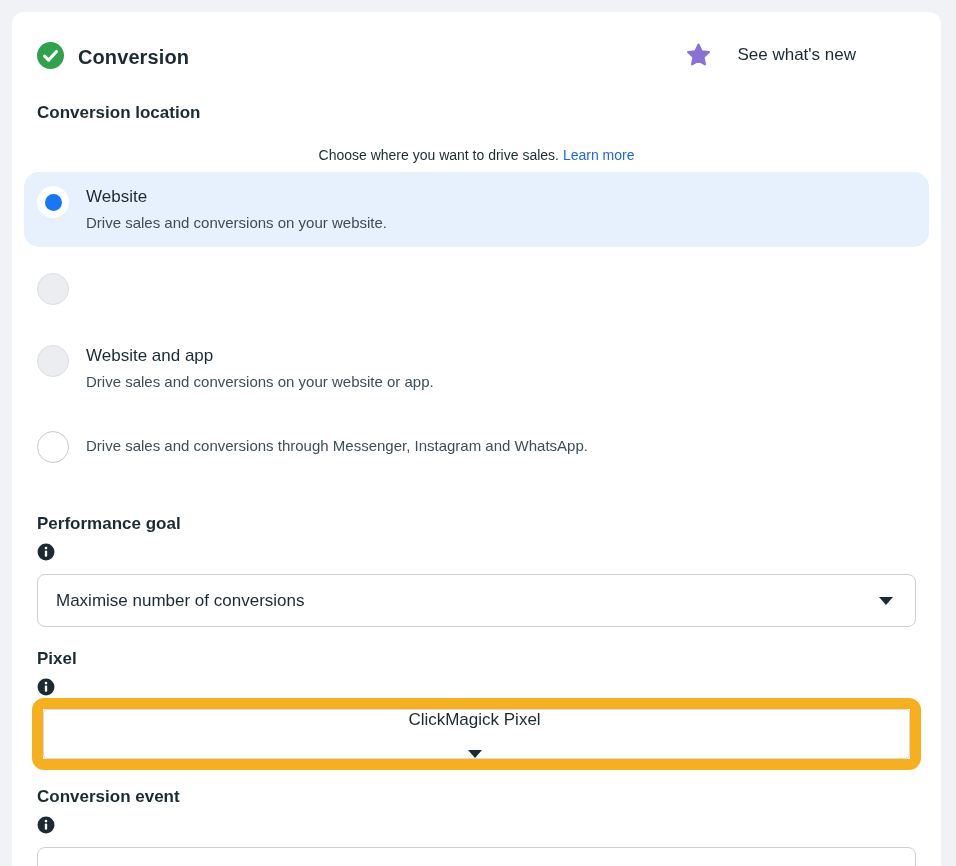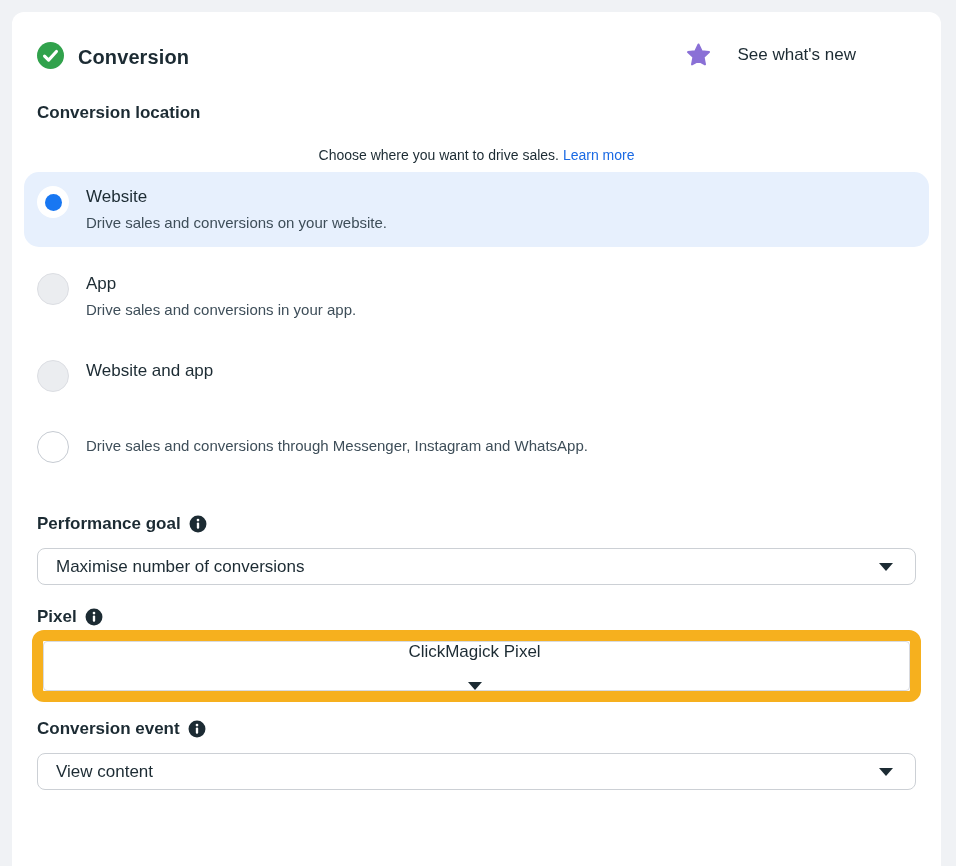--- a/index.html
+++ b/index.html
@@ -46,28 +46,28 @@
   .radio.checked{background:#fff;}
   .radio.checked::after{
     content:"";position:absolute;left:50%;top:50%;width:17px;height:17px;margin:-8.5px 0 0 -8.5px;
     border-radius:50%;background:var(--radio_blue);
   }
   .radio.gray{background:var(--radio_gray_fill);border:1px solid var(--radio_gray_border);}
   .radio.empty{background:#fff;border:1px solid #C6CBD2;}
   .option-title{font-size:17px;line-height:22px;color:var(--text_primary);}
   .option-desc{font-size:15px;line-height:20px;margin-top:5px;color:var(--text_secondary);}
   
-  .field-label{display:flex;align-items:center;gap:8px;font-size:17px;font-weight:700;line-height:22px;}
+  .field-label{display:flex;align-items:flex-start;gap:8px;font-size:17px;font-weight:700;line-height:22px;flex-direction:column;}
   .lbl-performance{margin-top:50px;}
   .lbl-pixel{margin-top:21px;}
   .lbl-event{margin-top:16px;}
   .info-icon{display:inline-flex;cursor:pointer;}
   .info-icon svg{display:block;}
   .select{
-    margin-top:13px;height:37px;border:1px solid var(--field_border);border-radius:8px;
+    margin-top:13px;height:53px;border:1px solid var(--field_border);border-radius:8px;
     display:flex;align-items:center;justify-content:space-between;
     padding:0 22px 0 18px;background:#fff;cursor:pointer;
   }
   .select .value{font-size:17px;}
   .caret{
     width:0;height:0;border-left:7px solid transparent;border-right:7px solid transparent;
     border-top:8px solid #1C2B33;flex:none;
   }
   
   .highlight{
@@ -109,30 +109,27 @@
     <div class="option selected">
       <span class="radio checked"></span>
       <div class="option-text">
         <div class="option-title">Website</div>
         <div class="option-desc">Drive sales and conversions on your website.</div>
       </div>
     </div>
 
     <div class="option plain-row r1">
       <span class="radio gray"></span>
-      <div class="option-text">
-        <div class="option-title">App</div>
-        <div class="option-desc">Drive sales and conversions in your app.</div>
-      </div>
     </div>
 
     <div class="option plain-row r2">
       <span class="radio gray"></span>
       <div class="option-text">
         <div class="option-title">Website and app</div>
+        <div class="option-desc">Drive sales and conversions on your website or app.</div>
       </div>
     </div>
 
     <div class="option plain-row r3">
       <span class="radio empty"></span>
       <div class="option-text">
         <div class="option-desc">Drive sales and conversions through Messenger, Instagram and WhatsApp.</div>
       </div>
     </div>
 

